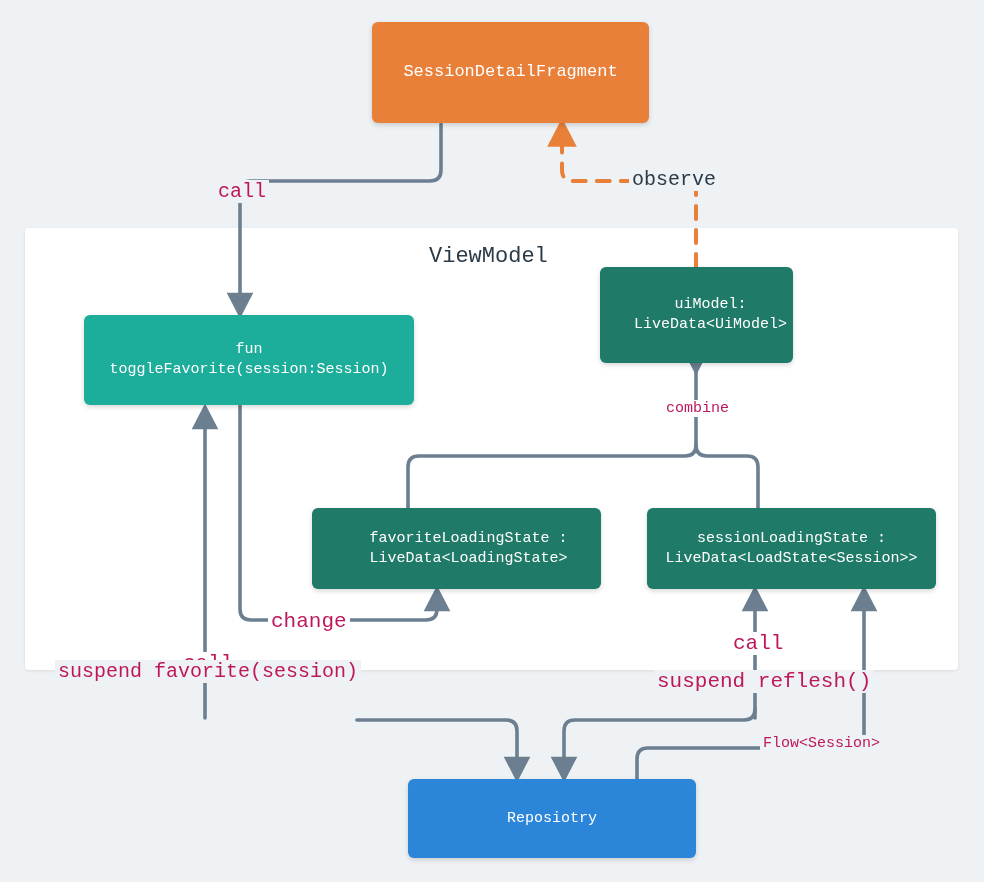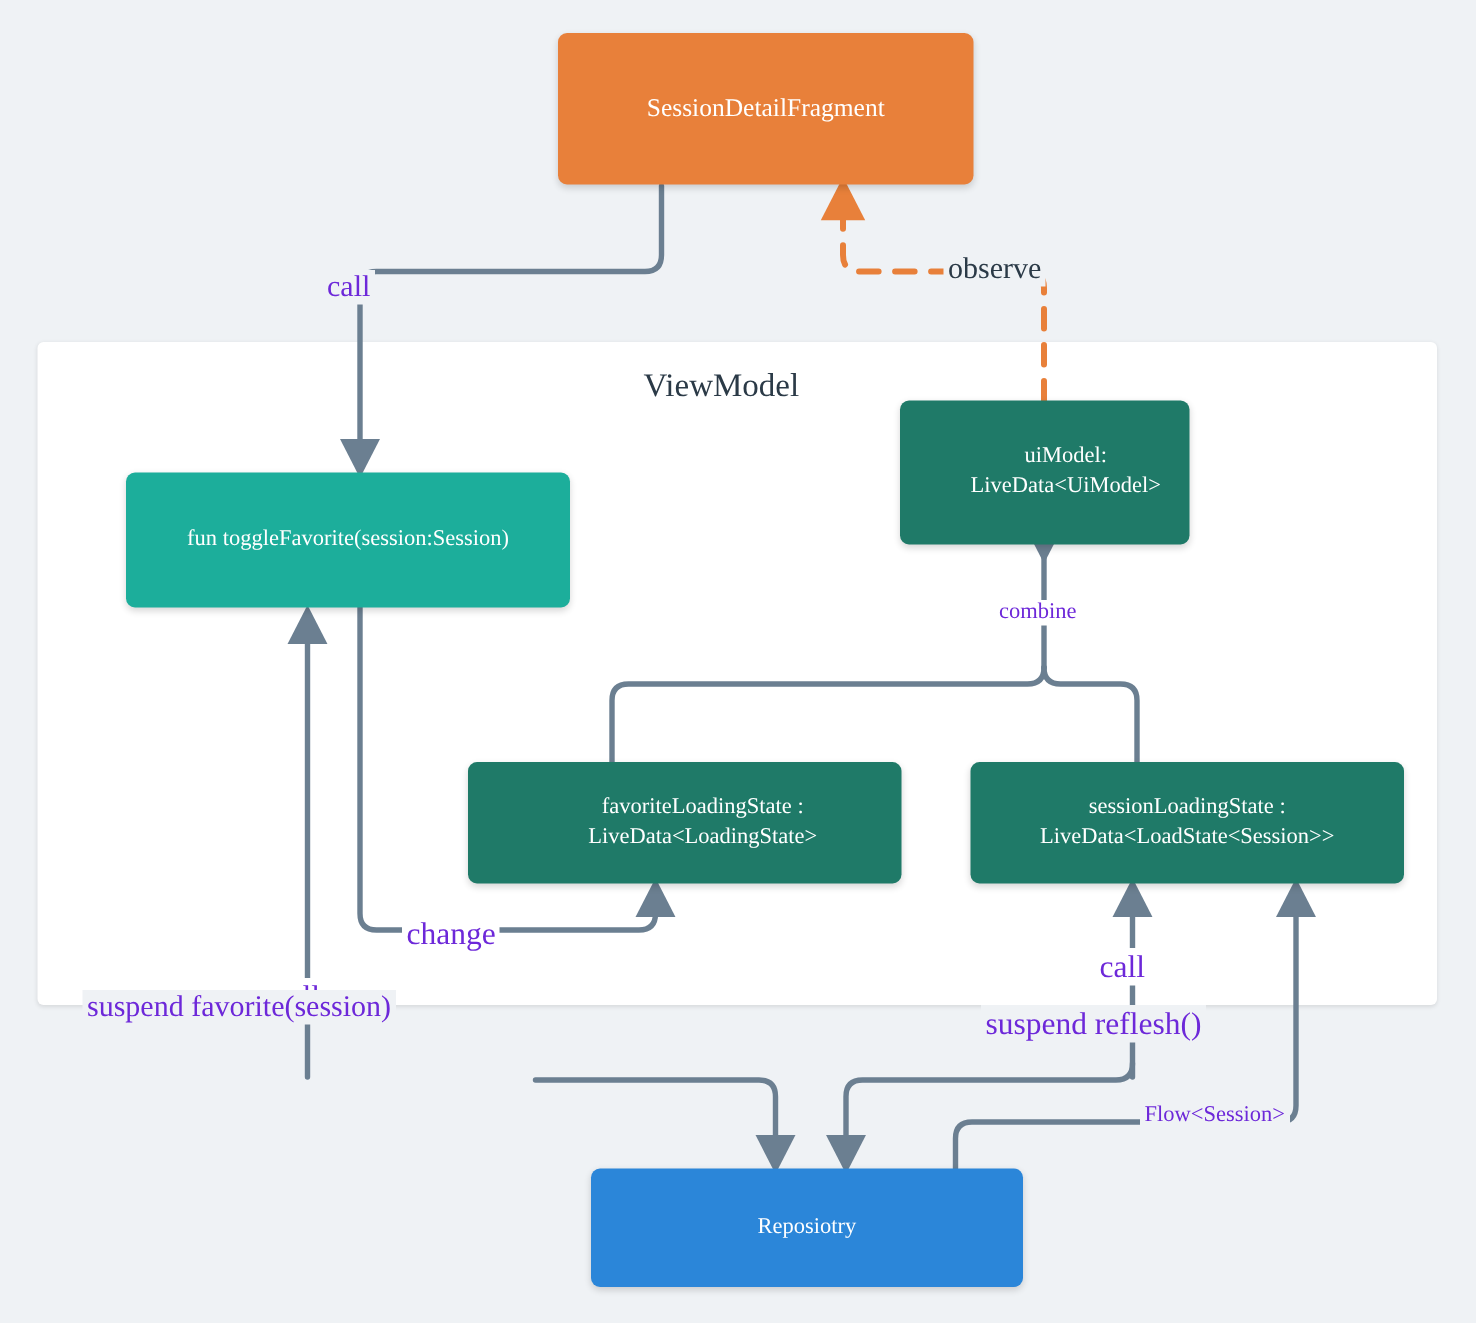--- a/index.html
+++ b/index.html
@@ -5,21 +5,21 @@
   html, body {
     margin: 0;
     padding: 0;
     background: #eff2f5;
   }
   #canvas {
     position: relative;
     width: 984px;
     height: 882px;
     background: #eff2f5;
-    font-family: Liberation Serif, serif;
+    font-family: Liberation Mono, monospace;
     overflow: hidden;
   }
   #wires {
     position: absolute;
     left: 0; top: 0;
     width: 984px;
     height: 882px;
     pointer-events: none;
   }
   .panel {
@@ -37,21 +37,21 @@
     justify-content: center;
     text-align: center;
     color: #ffffff;
     line-height: 1.32;
     box-sizing: border-box;
     padding: 4px 8px;
   }
   .node span { display: block; }
   .edge-label {
     position: absolute;
-    color: #6d28d9;
+    color: #be185d;
     white-space: nowrap;
     background: #eff2f5;
     padding: 0 3px;
   }
   .edge-label.on-white { background: #ffffff; }
   .panel-title {
     position: absolute;
     color: #2b3a47;
     white-space: nowrap;
   }
@@ -99,35 +99,35 @@
 
   <div class="node" style="left:372px; top:22px; width:277px; height:101px; background:#e8803a; font-size:17px;">
     <span>SessionDetailFragment</span>
   </div>
 
   <div class="node" style="left:600px; top:267px; width:193px; height:96px; background:#1f7a68; font-size:15px; flex-direction:column;padding-left:36px;">
     <span>uiModel:</span>
     <span>LiveData&lt;UiModel&gt;</span>
   </div>
 
-  <div class="node" style="left:84px; top:315px; width:296px; height:90px; background:#1cae9b; font-size:15px;">
+  <div class="node" style="left:84px; top:315px; width:330px; height:90px; background:#1cae9b; font-size:15px;">
     <span>fun toggleFavorite(session:Session)</span>
   </div>
 
   <div class="node" style="left:312px; top:508px; width:289px; height:81px; background:#1f7a68; font-size:15px; flex-direction:column;padding-left:32px;">
     <span>favoriteLoadingState :</span>
     <span>LiveData&lt;LoadingState&gt;</span>
   </div>
 
   <div class="node" style="left:647px; top:508px; width:289px; height:81px; background:#1f7a68; font-size:15px; flex-direction:column;">
     <span>sessionLoadingState :</span>
     <span>LiveData&lt;LoadState&lt;Session&gt;&gt;</span>
   </div>
 
-  <div class="node" style="left:394px; top:779px; width:288px; height:79px; background:#2b86d9; font-size:15px;">
+  <div class="node" style="left:408px; top:779px; width:288px; height:79px; background:#2b86d9; font-size:15px;">
     <span>Reposiotry</span>
   </div>
 
   <div class="panel-title" style="left:429px; top:244px; font-size:22px;">ViewModel</div>
 
   <div class="edge-label" style="left:215px; top:180px; font-size:20px;">call</div>
 
   <div class="edge-label" style="left:629px; top:168px; font-size:20px; color:#2b3a47;">observe</div>
 
   <div class="edge-label on-white" style="left:663px; top:400px; font-size:15px;">combine</div>

